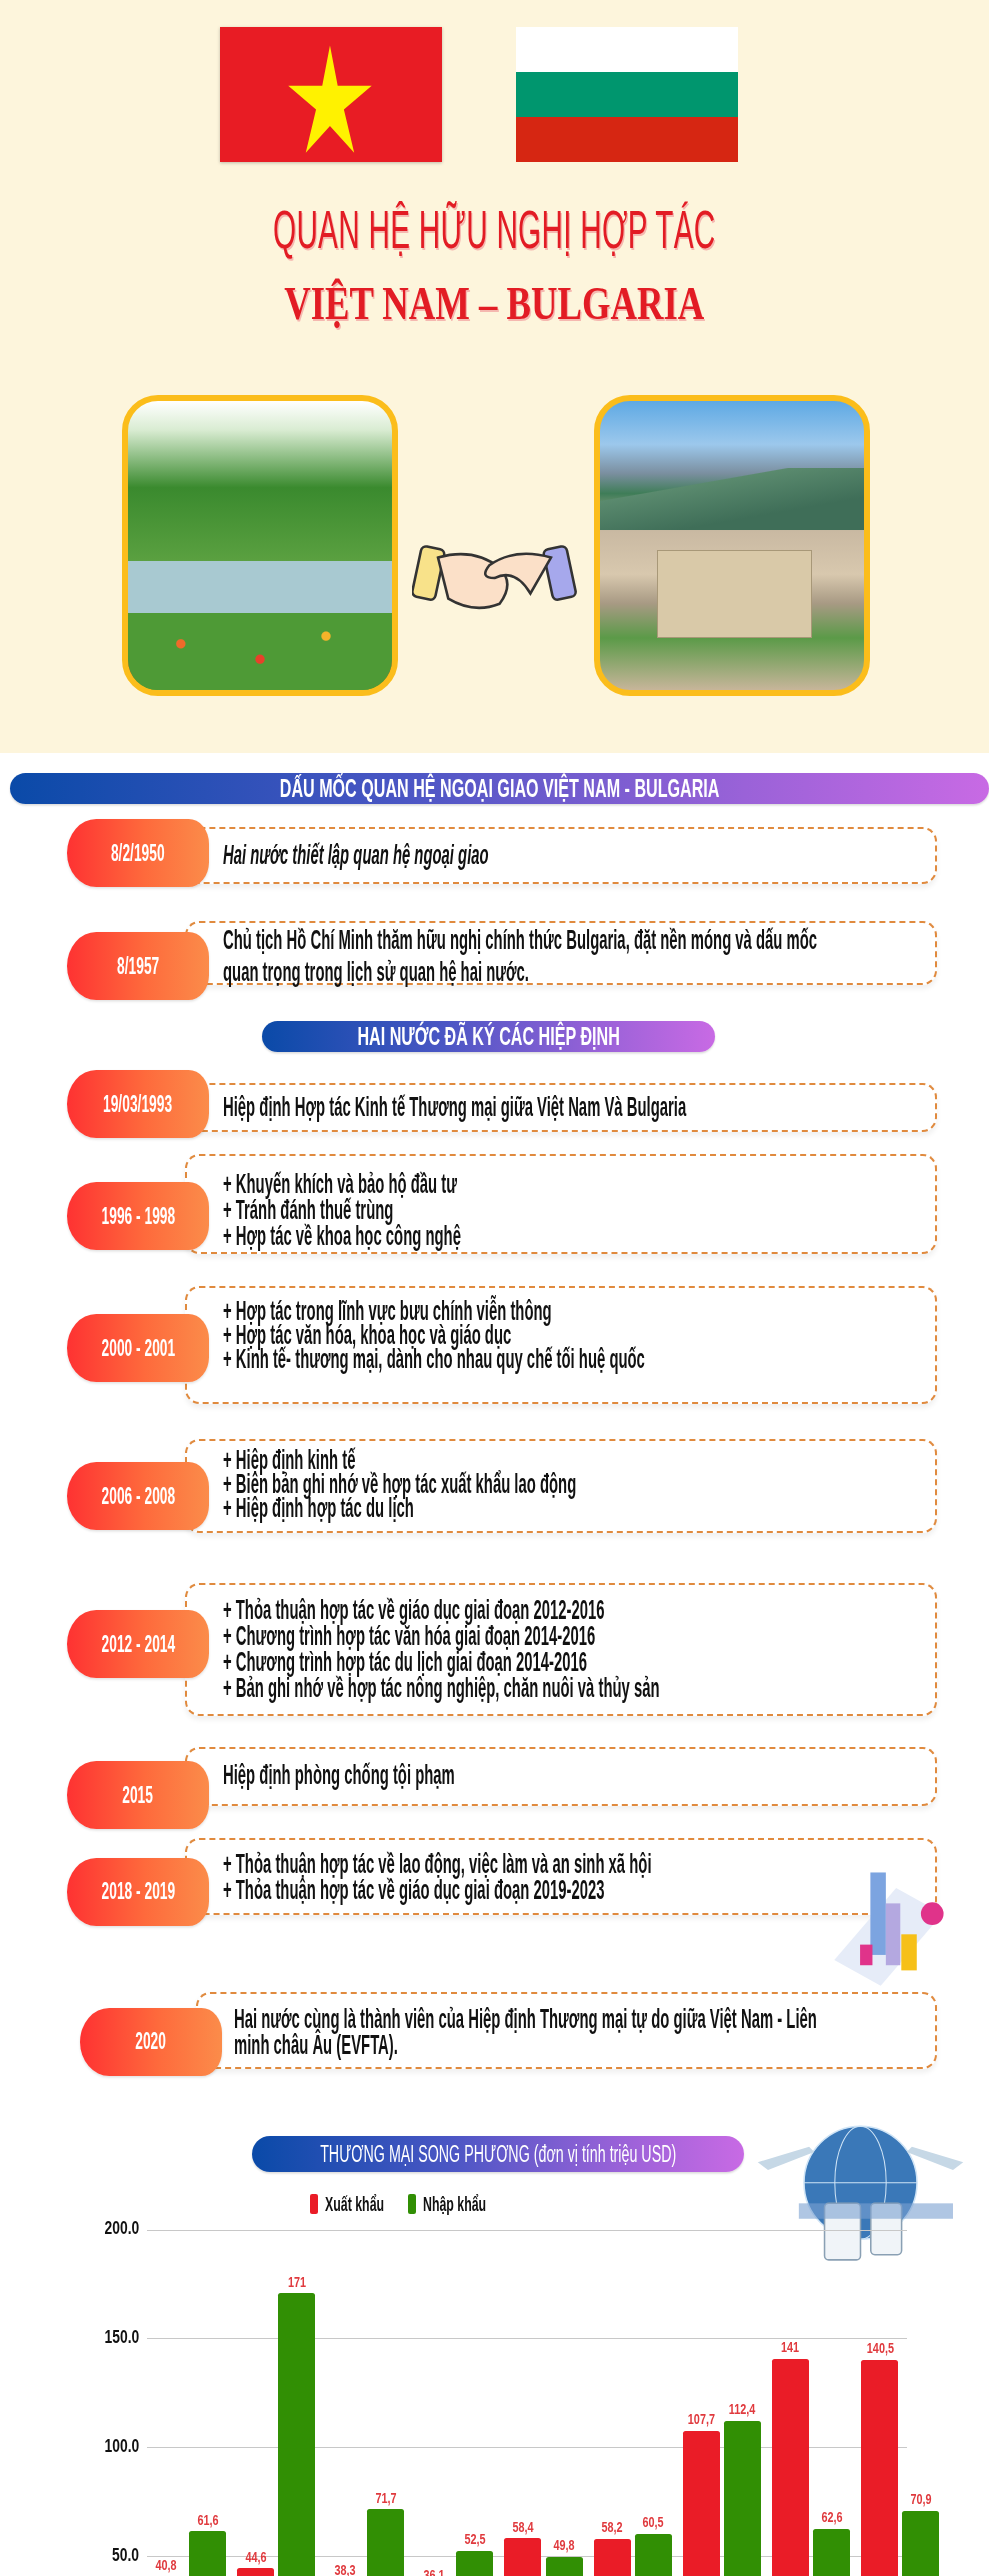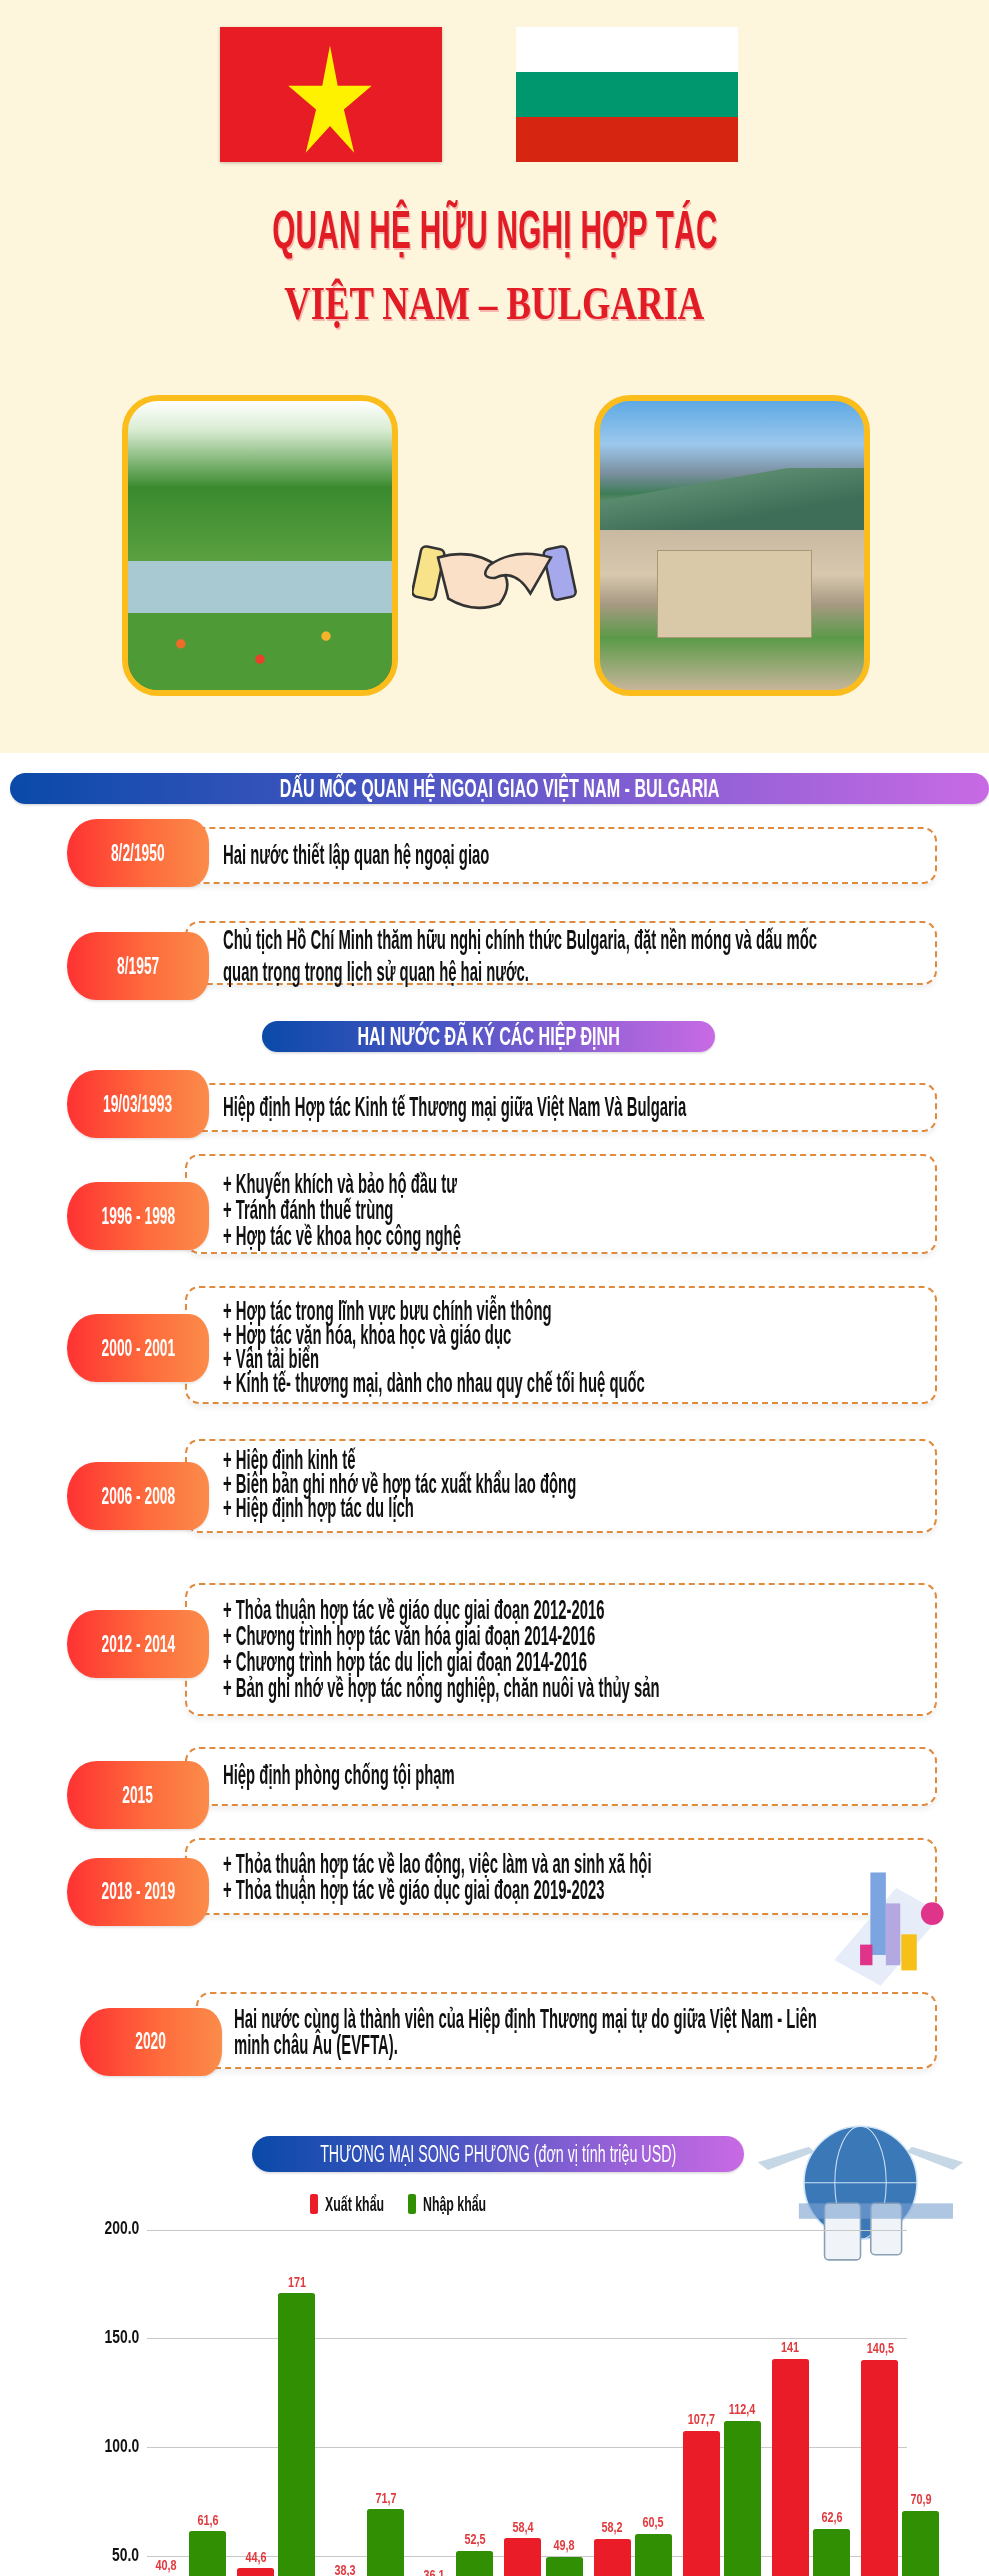--- a/index.html
+++ b/index.html
@@ -8,21 +8,21 @@
 
   
   .hero { position: absolute; left: 0; top: 0; width: 989px; height: 753px; background: #fdf5dc; }
   .flag { position: absolute; top: 27px; width: 222px; height: 135px; box-shadow: 0 1px 3.1px rgba(0,0,0,0.25); }
   .flag-vn { left: 220px; background: #e81c24; }
   .flag-vn svg { position: absolute; left: 0; top: 0; }
   .flag-bg { left: 516px; box-shadow: none; }
   .flag-bg .s1 { height: 33.3%; background: #ffffff; }
   .flag-bg .s2 { height: 33.3%; background: #00966e; }
   .flag-bg .s3 { height: 33.4%; background: #d62612; }
-  .title1 { position: absolute; left: 0; width: 989px; top: 198px; text-align: center; font-size: 54px; font-weight: bold; color: #e21c24; text-shadow: 2.1px 2.1px 0 #f5b8b0; letter-spacing: 0.5px; }
+  .title1 { position: absolute; left: 0; width: 989px; top: 198px; text-align: center; font-size: 54px; font-weight: normal; color: #e21c24; text-shadow: 2.1px 2.1px 0 #f5b8b0; letter-spacing: 0.5px; }
   .title1 span { display: inline-block; transform: scaleX(0.55); transform-origin: center; white-space: nowrap; }
   .title2 { position: absolute; left: 0; width: 989px; top: 276px; text-align: center; font-size: 47px; color: #e21c24; font-family: "Liberation Serif", "DejaVu Serif", serif; text-shadow: 1.5px 1.5px 0 #f5b8b0; }
   .title2 span { display: inline-block; transform: scaleX(0.78); transform-origin: center; white-space: nowrap; }
   .photo { position: absolute; top: 395px; width: 276px; height: 301px; border: 6.2px solid #fbbd1b; border-radius: 36px; overflow: hidden; }
   .photo-hn { left: 122px; background: linear-gradient(180deg, #ffffff 0%, #d9ecd2 10%, #3a8a2e 30%, #5aa040 55%, #7ea6b0 65%, #a7c6cf 75%, #6aa848 85%, #e35a2c 92%, #4a9a32 100%); }
   .photo-sf { left: 594px; background: linear-gradient(180deg, #5ea9e4 0%, #9cc8ec 15%, #7b8fa0 25%, #3f7d58 32%, #c9b9a2 45%, #d8c8ae 60%, #a89a84 70%, #5b9a48 82%, #c7b59a 100%); }
   .tower { position: absolute; left: 111px; top: 185px; width: 67px; height: 103px; background: #d8d2c4; border-radius: 10.3px 10.3px 0 0; }
   .lake { position: absolute; left: 0; bottom: 77px; width: 100%; height: 52px; background: #a8c9d1; }
   .flowers { position: absolute; left: 0; bottom: 0; width: 100%; height: 77px; background: radial-gradient(circle at 20% 40%, #f06a2a 4.1px, transparent 5.2px), radial-gradient(circle at 50% 60%, #e8402a 4.1px, transparent 5.2px), radial-gradient(circle at 75% 30%, #f5b32a 4.1px, transparent 5.2px), #4e9a36; }
   .ndk { position: absolute; left: 57px; top: 149px; width: 155px; height: 88px; background: #d9c9a8; border: 1px solid #a89878; }
@@ -91,21 +91,21 @@
 
 <div class="pill" style="left:10.3px; top:773px; width:979px;">
   <span class="t">DẤU MỐC QUAN HỆ NGOẠI GIAO VIỆT NAM - BULGARIA</span>
 </div>
 
 <div class="row" style="top:827px; height:57px;">
   <div class="box"></div>
   <div class="date" style="top:-7.7px;">
       <span>8/2/1950</span>
     </div>
-  <div class="content" style="top:12.4px;">
+  <div class="content" style="top:12.4px;font-style:italic;">
     <div class="line"><span>Hai nước thiết lập quan hệ ngoại giao</span></div>
   </div>
 </div>
 
 <div class="row" style="top:921px; height:64px;">
   <div class="box"></div>
   <div class="date" style="top:11.3px;">
       <span>8/1957</span>
     </div>
   <div class="content" style="top:3.1px;">
@@ -141,21 +141,20 @@
 </div>
 
 <div class="row" style="top:1286px; height:118px;">
   <div class="box"></div>
   <div class="date" style="top:28px;">
       <span>2000 - 2001</span>
     </div>
   <div class="content" style="top:9.3px;">
     <div class="line" style="height:24px"><span>+ Hợp tác trong lĩnh vực bưu chính viễn thông</span></div>
     <div class="line" style="height:24px"><span>+ Hợp tác văn hóa, khoa học và giáo dục</span></div>
-    <div class="line" style="height:24px"><span>+ Vận tải biển</span></div>
     <div class="line" style="height:24px"><span>+ Kinh tế- thương mại, dành cho nhau quy chế tối huệ quốc</span></div>
   </div>
 </div>
 
 <div class="row" style="top:1439px; height:94px;">
   <div class="box"></div>
   <div class="date" style="top:23px;">
       <span>2006 - 2008</span>
     </div>
   <div class="content" style="top:5.2px;">

